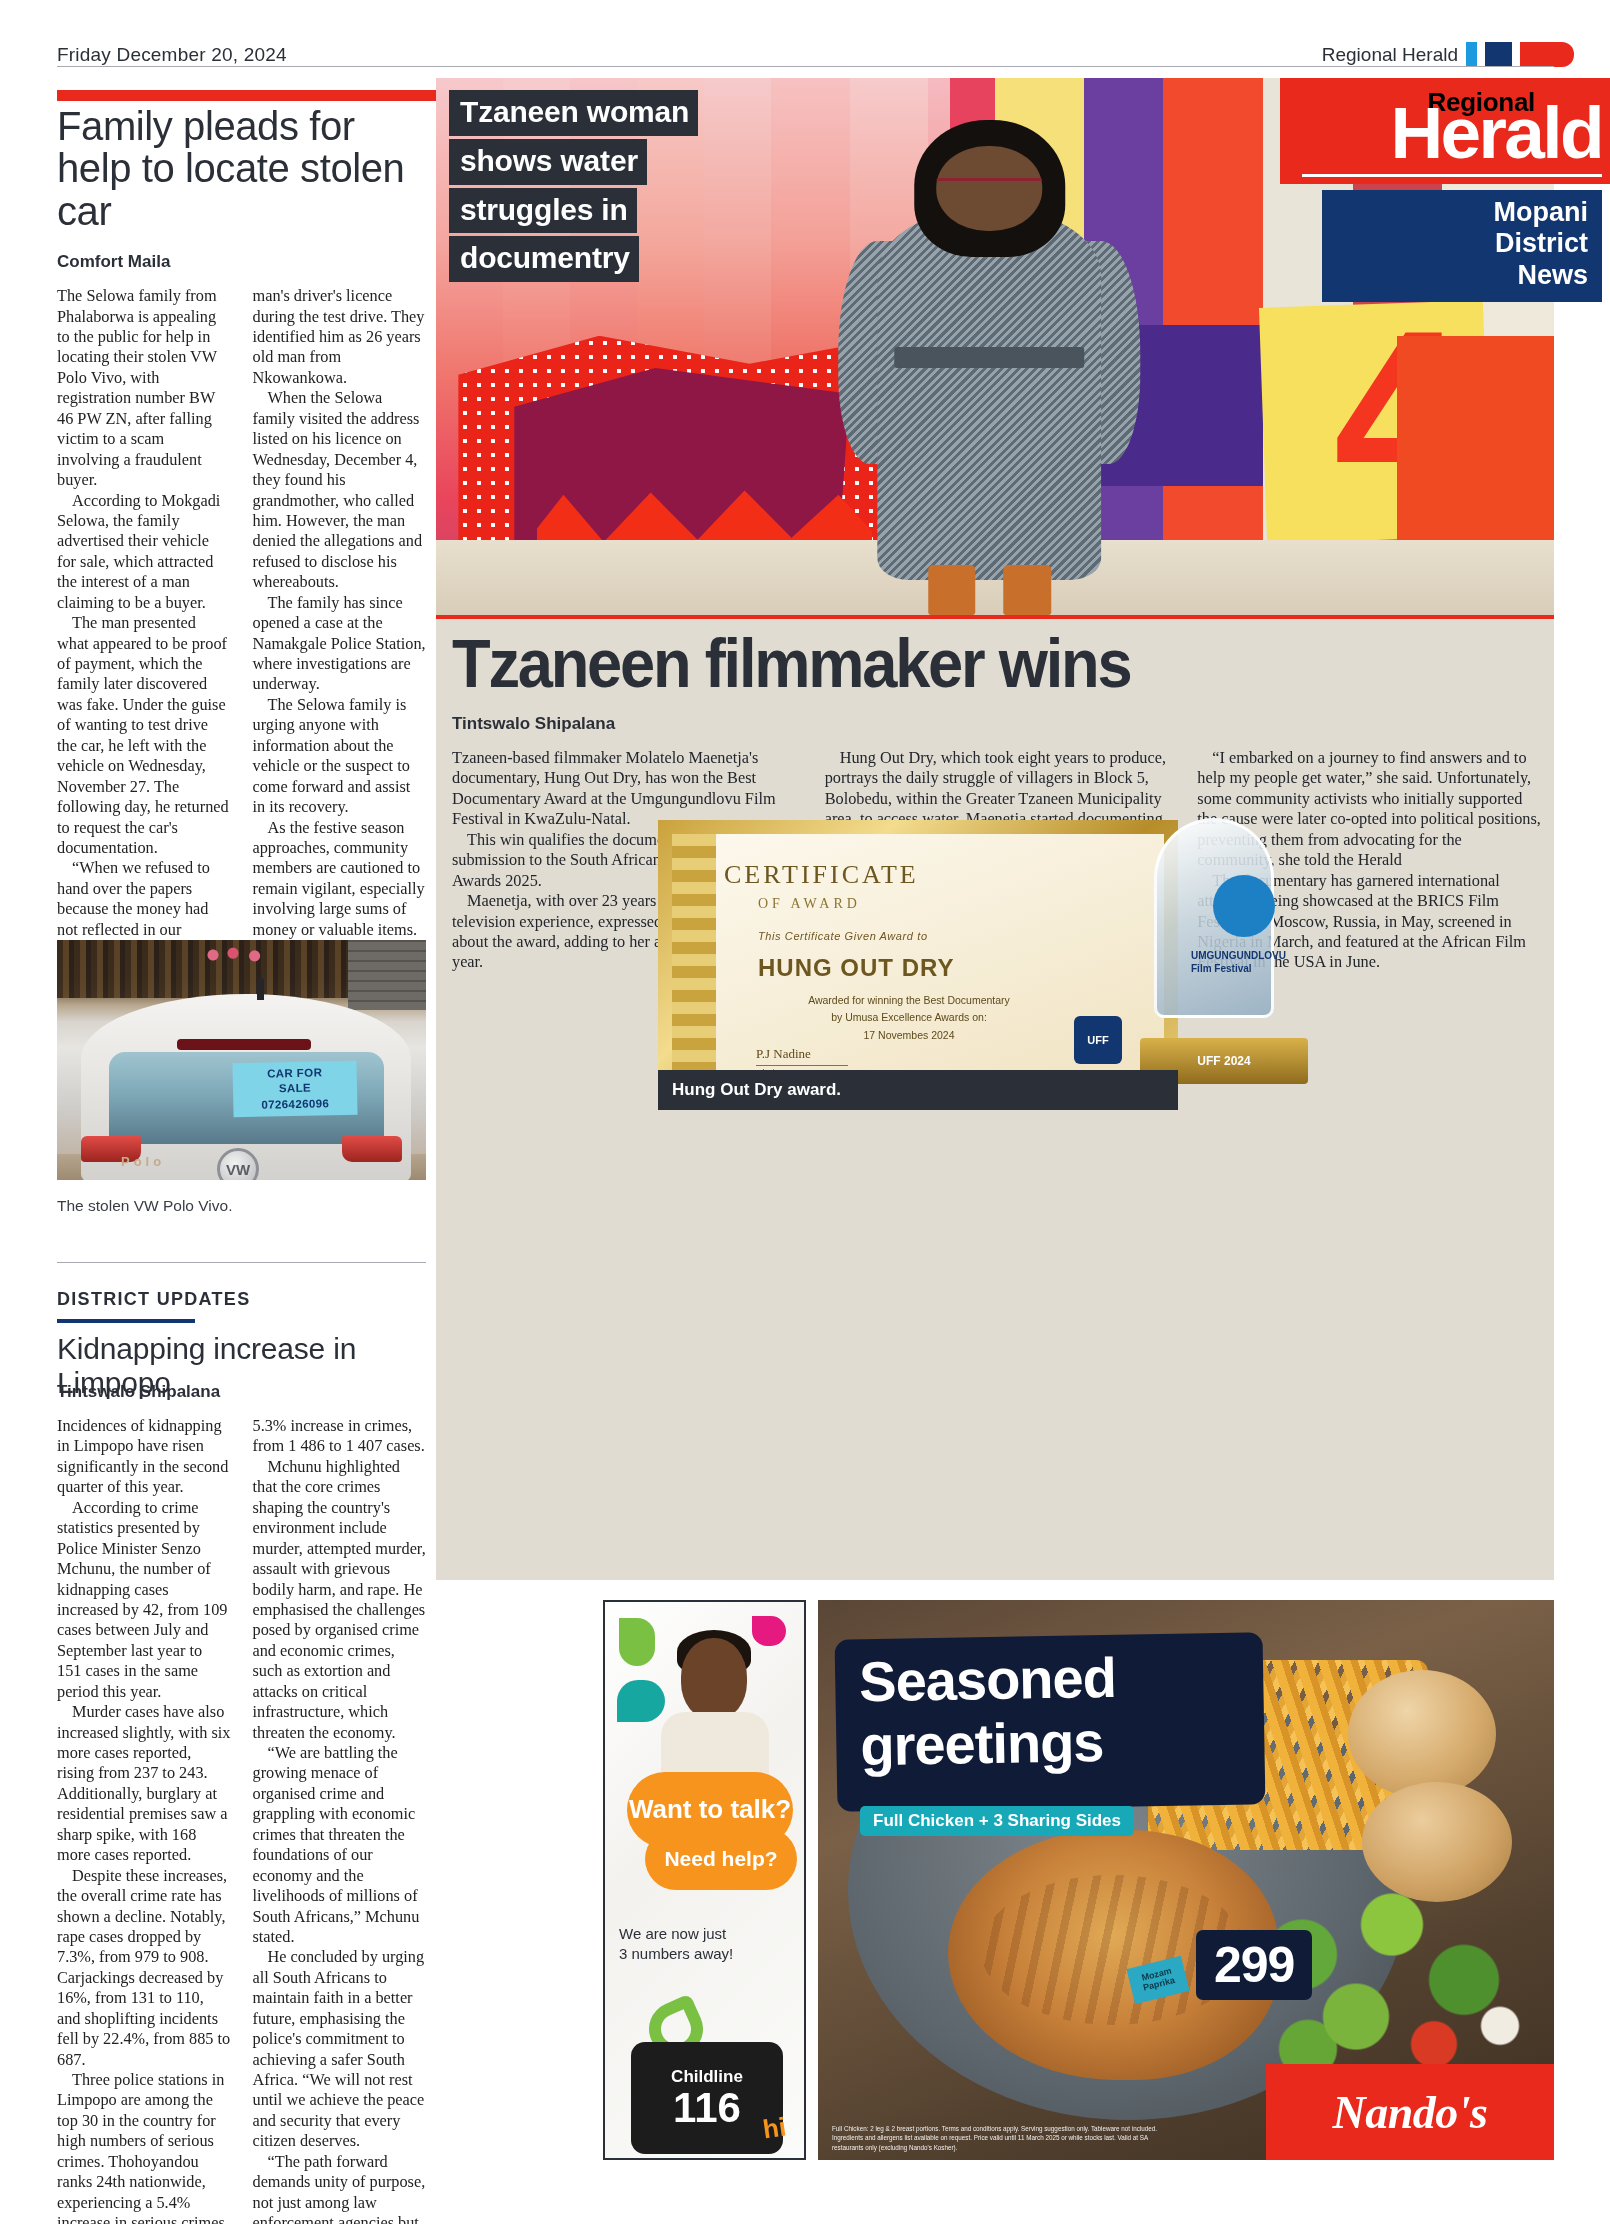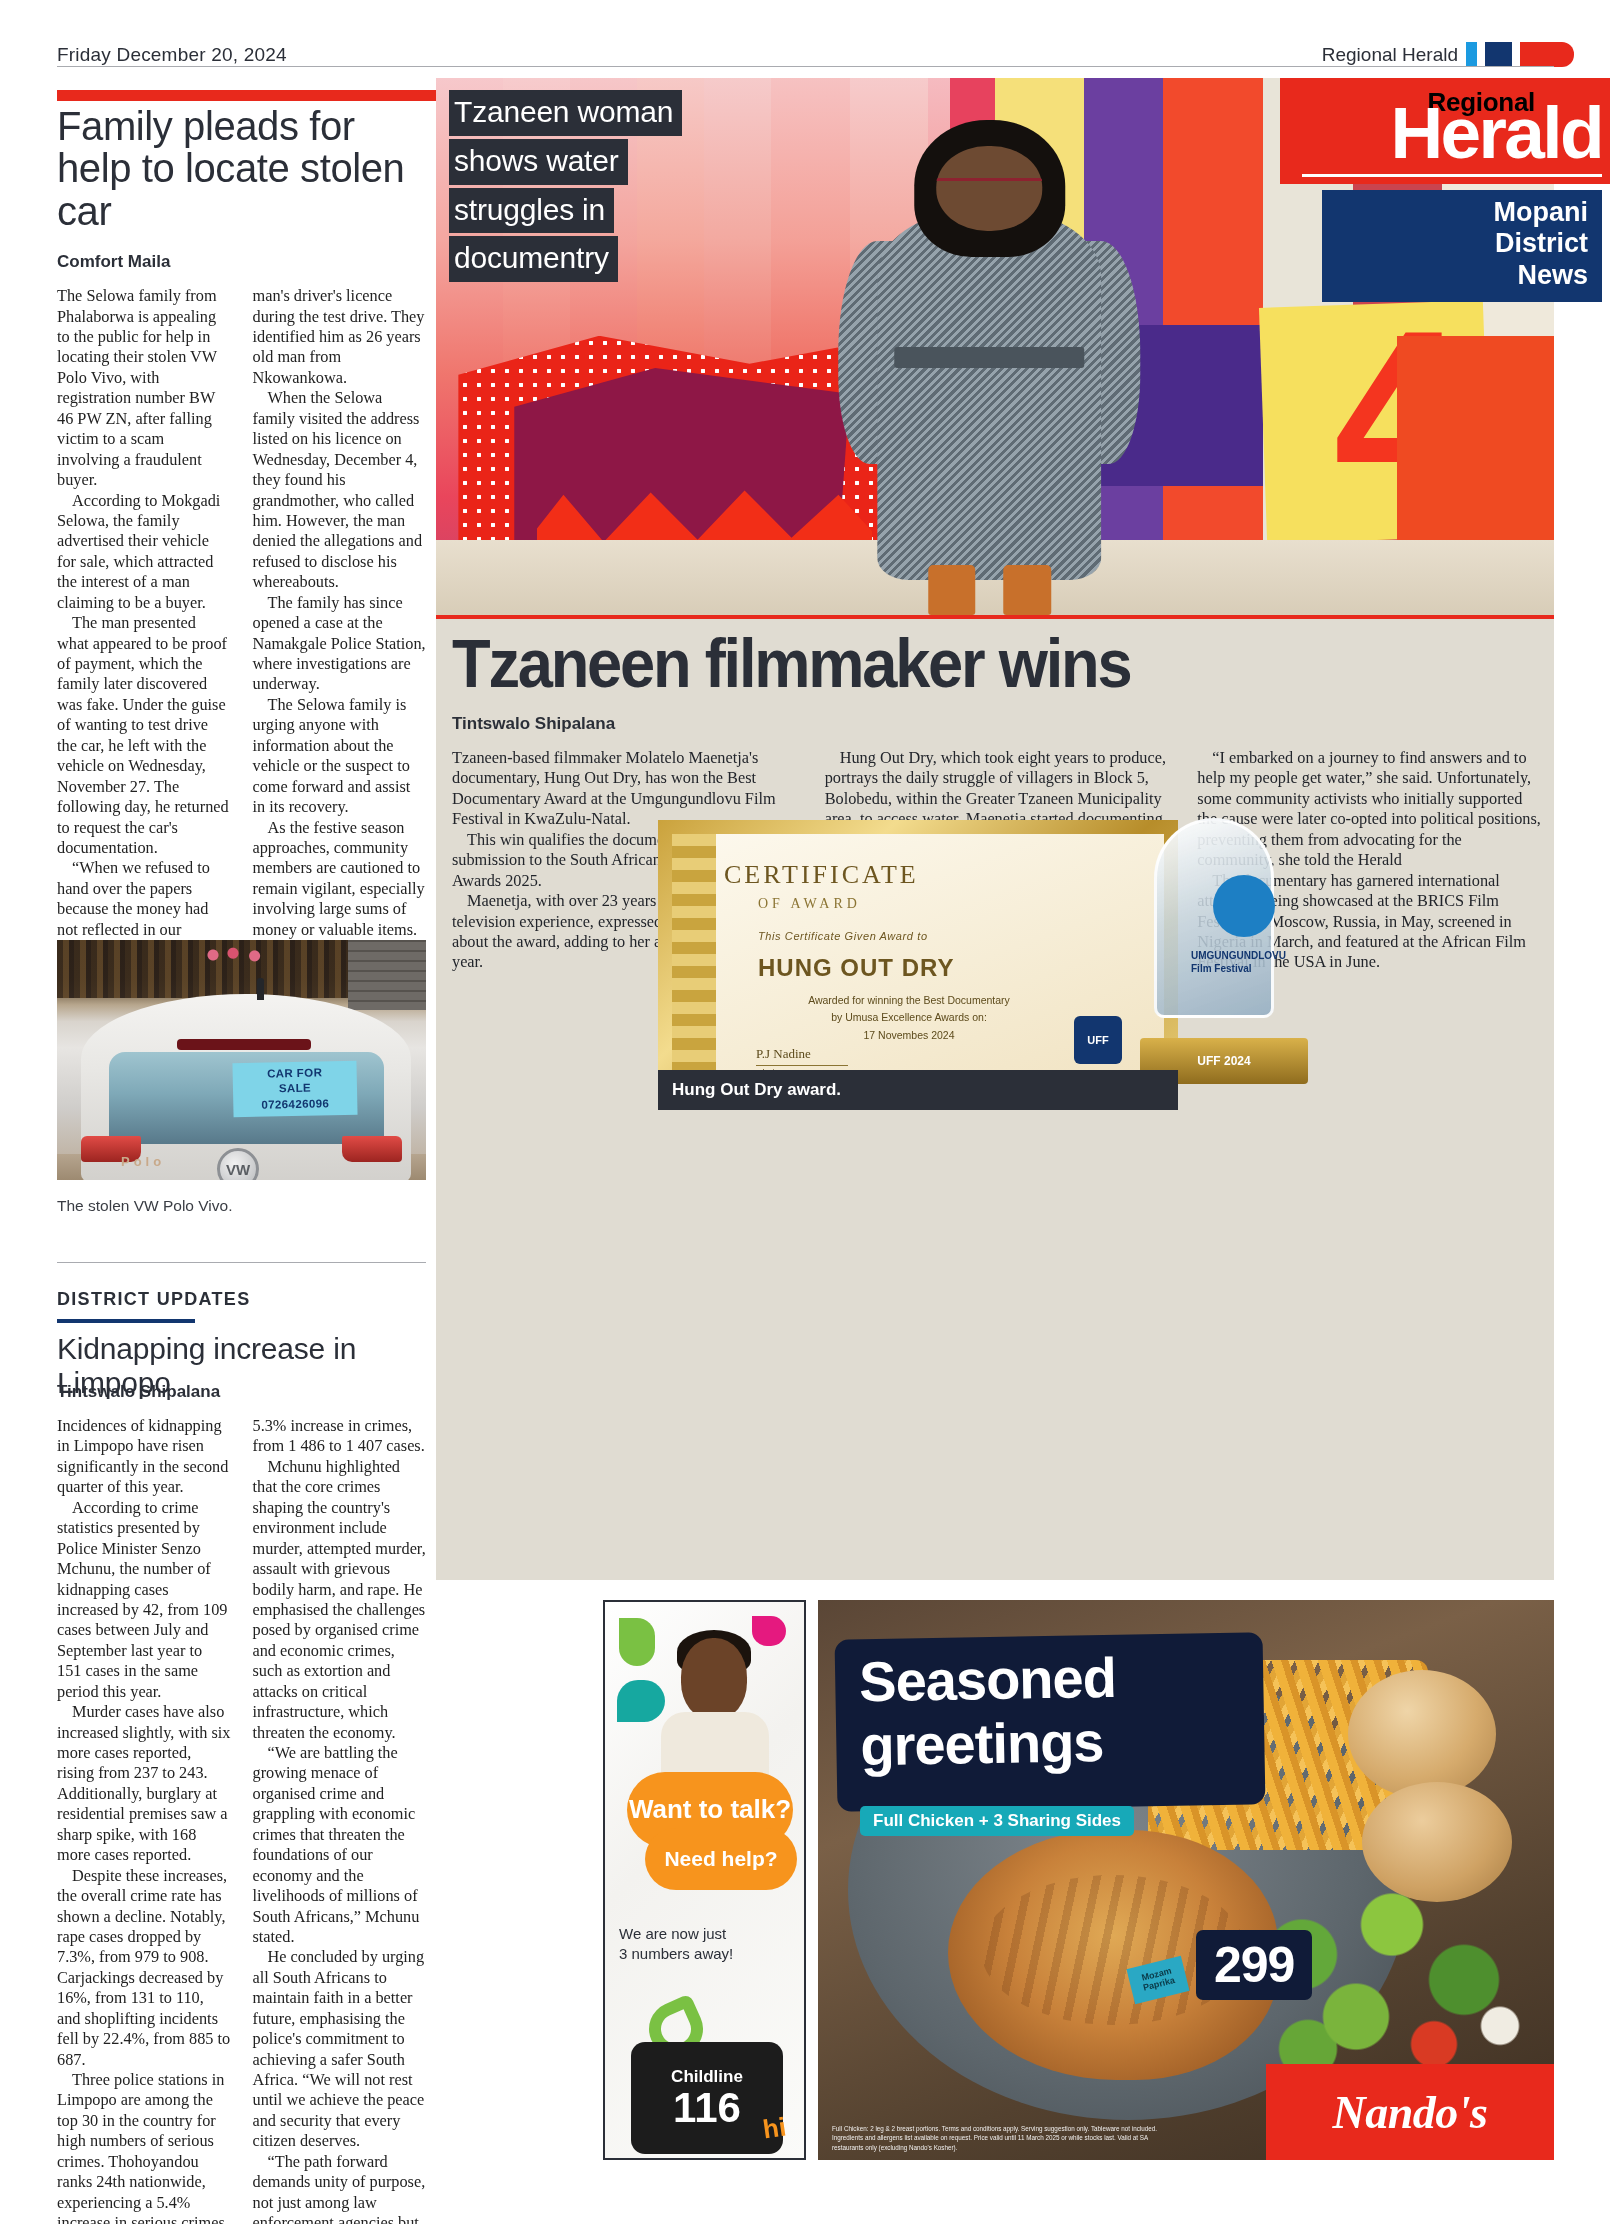--- a/index.html
+++ b/index.html
@@ -259,22 +259,22 @@
     position:absolute; right:28%; bottom:0; width:17%; height:10%;
     background:#c8702b; border-radius:5px 5px 3px 3px;
   }
 
   
   .hero-kicker{
     position:absolute; left:449px; top:90px; width:250px;
   }
   .hero-kicker span{
     display:inline-block; background:#2b2f38; color:#fff;
-    font-size:30px; font-weight:normal; line-height:1.26;
-    padding:3px 9px 5px 5px; margin-bottom:3px;
+    font-size:30px; font-weight:bold; line-height:1.26;
+    padding:3px 9px 5px 11px; margin-bottom:3px;
     letter-spacing:-.2px;
   }
 
   
   .logo-wrap{
     position:absolute; right:0; top:78px; width:330px; height:180px;
   }
   .logo-red{
     position:absolute; right:0; top:0; width:330px; height:106px;
     background:#e8291c; border-radius:0 0 0 0;

